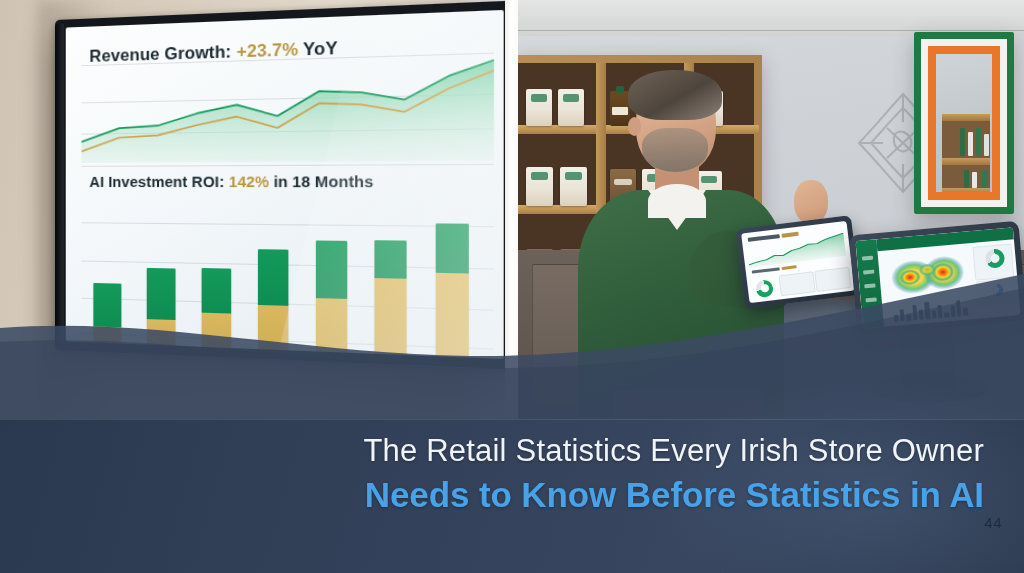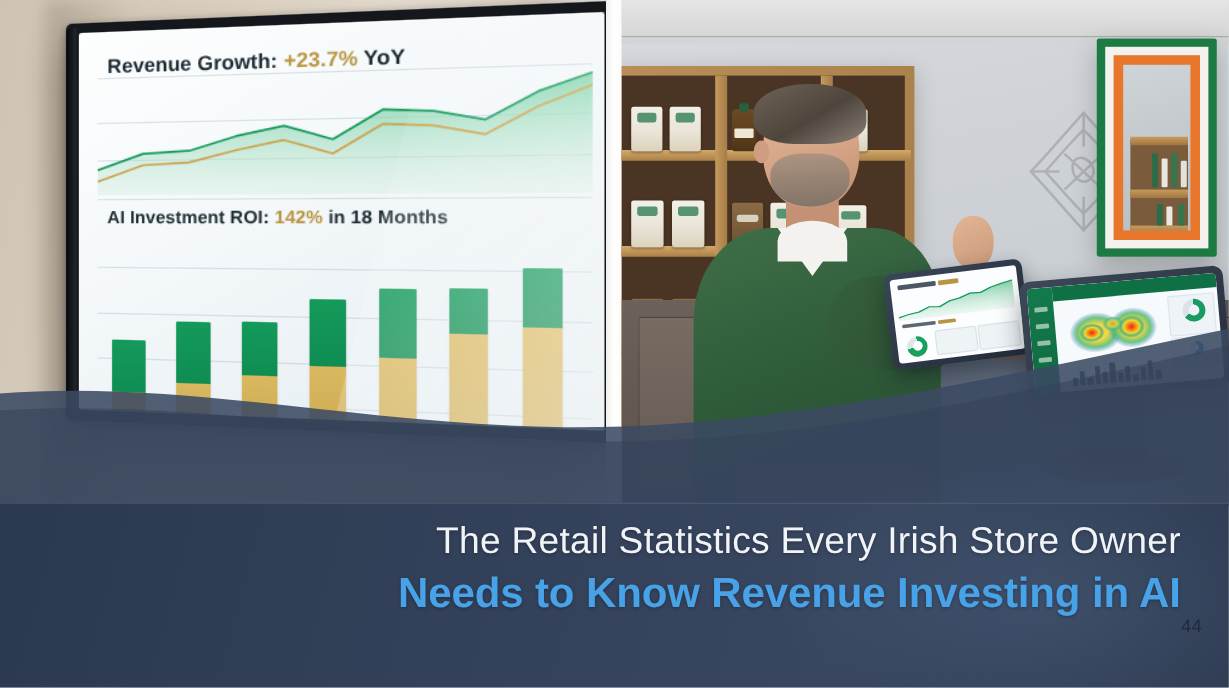--- a/index.html
+++ b/index.html
@@ -426,18 +426,18 @@
   <svg class="wave" viewBox="0 0 1024 172" preserveAspectRatio="none">
     <path d="M0,78 C150,66 300,104 470,106 C650,108 840,62 1024,24 L1024,172 L0,172 Z" fill="#3b4a63" opacity=".88"></path>
     <path d="M0,92 C170,82 320,118 500,118 C690,118 860,74 1024,38 L1024,172 L0,172 Z" fill="#34425a" opacity=".55"></path>
   </svg>
 
   <div class="band">
     <div class="band-hair"></div>
     <div class="band-glow"></div>
     <div class="title-wrap">
       <div class="title-line1">The Retail Statistics Every Irish Store Owner</div>
-      <div class="title-line2">Needs to Know Revenue Investing in AI</div>
+      <div class="title-line2">Needs to Know Before Statistics in AI</div>
     </div>
     <div class="pagenum">44</div>
   </div>
 
 </div>
 
 </body></html>

